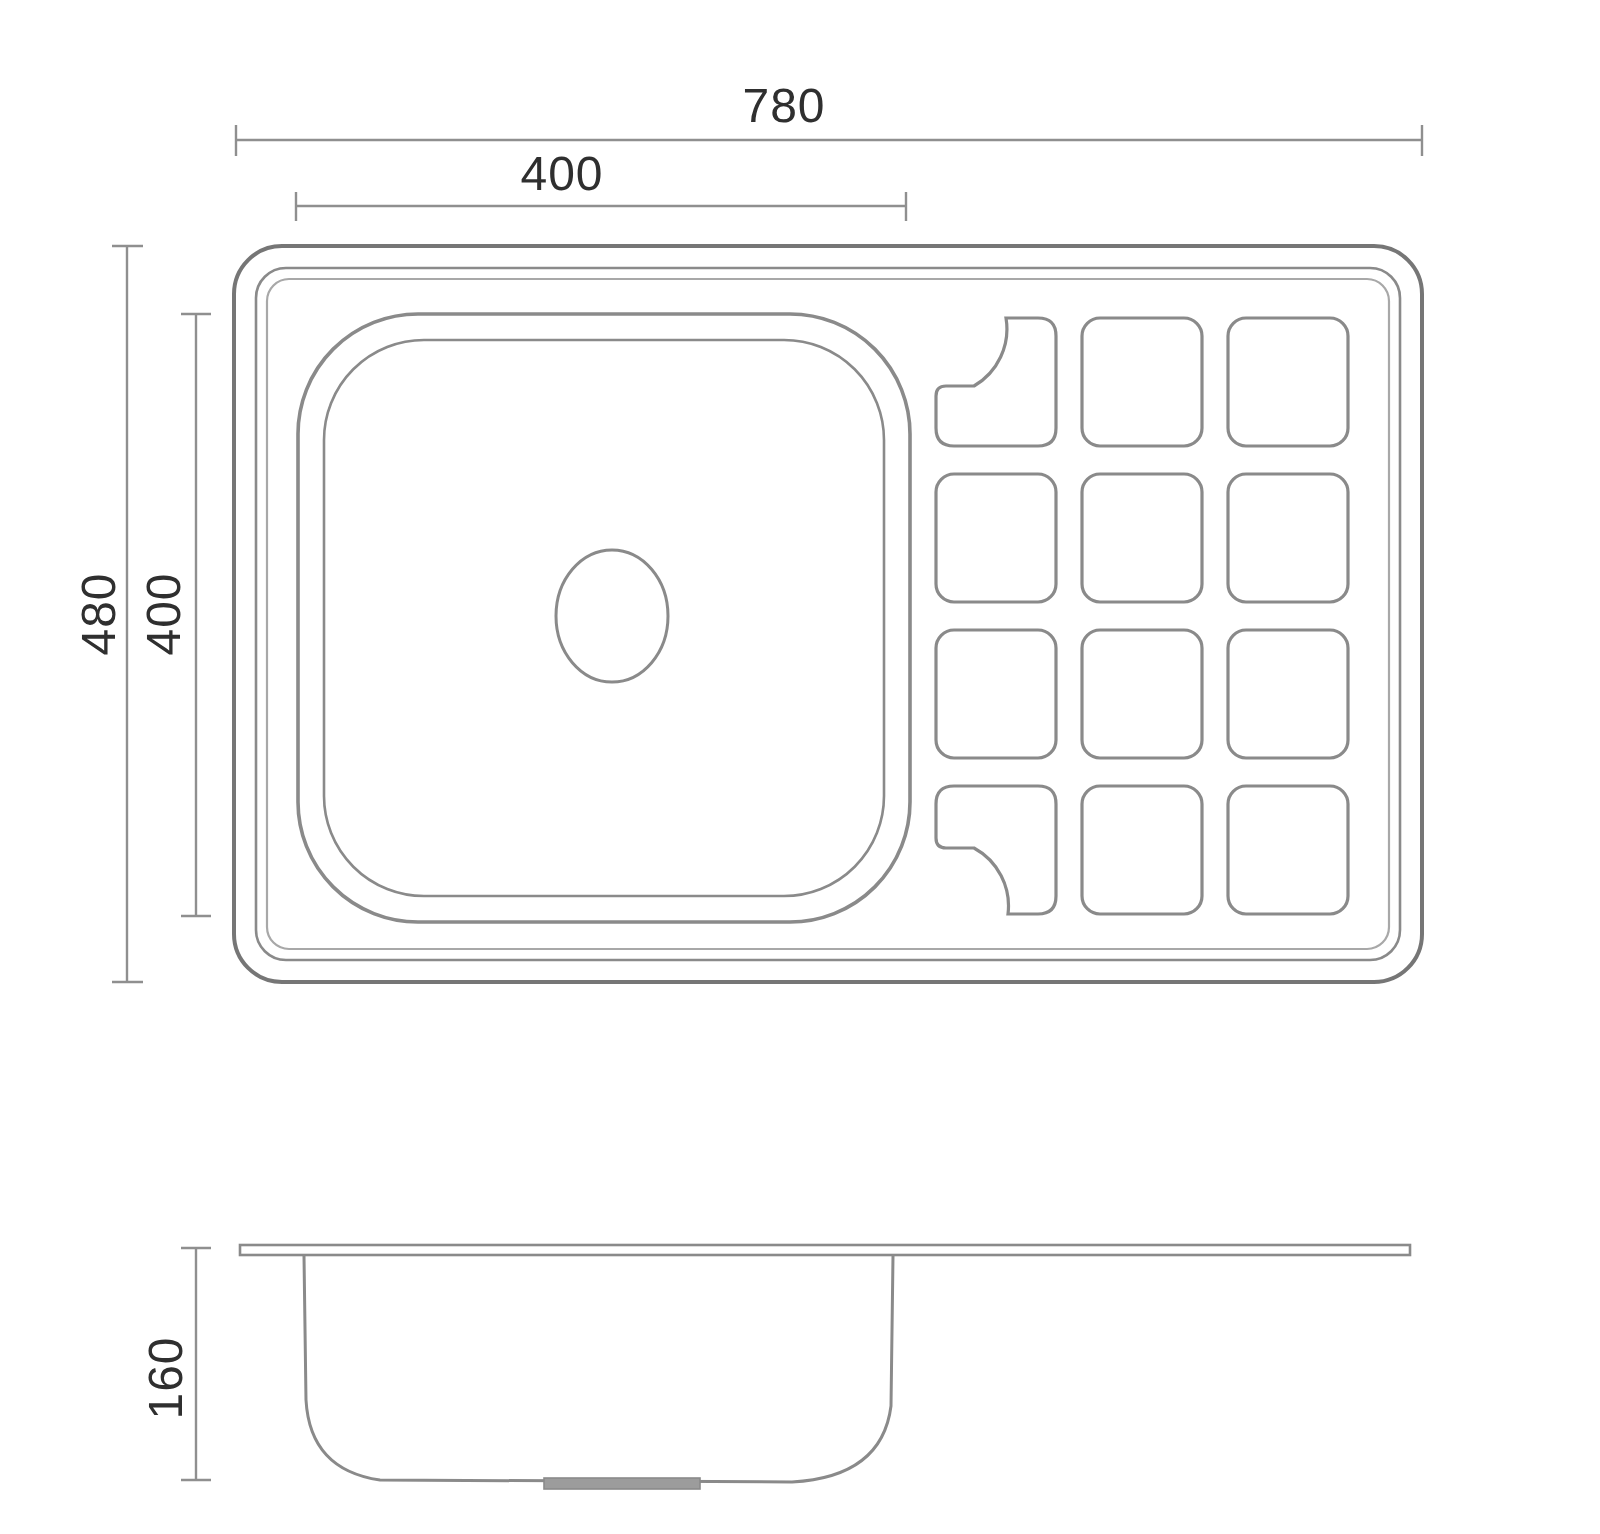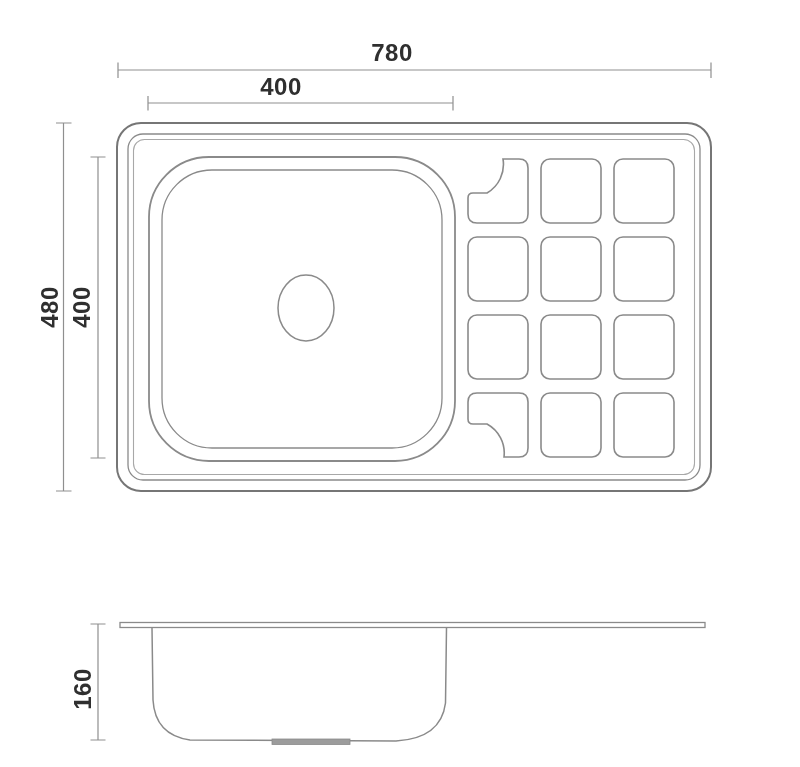--- a/index.html
+++ b/index.html
@@ -9,21 +9,20 @@
     width: 800px;
     height: 767px;
     overflow: hidden;
     font-family: "Liberation Sans", sans-serif;
   }
   .canvas {
     position: relative;
     width: 800px;
     height: 767px;
     background: var(--background, #ffffff);
-    font-weight: bold;
   }
   svg { display: block; }
 
   .stroke-strong { stroke: var(--outline-strong, #767676); stroke-width: 2;   fill: none; stroke-linecap: round; }
   .stroke-mid    { stroke: var(--outline, #8a8a8a);        stroke-width: 1.5; fill: none; stroke-linecap: round; }
   .stroke-thin   { stroke: var(--outline, #8a8a8a);        stroke-width: 1.3; fill: none; }
   .stroke-light  { stroke: var(--outline-light, #a8a8a8);  stroke-width: 1.1; fill: none; }
   .rib           { stroke: var(--outline, #858585);        stroke-width: 1.6; fill: none; }
 
   .dim-line  { stroke: var(--dim-line, #8f8f8f); stroke-width: 1.2; fill: none; }

